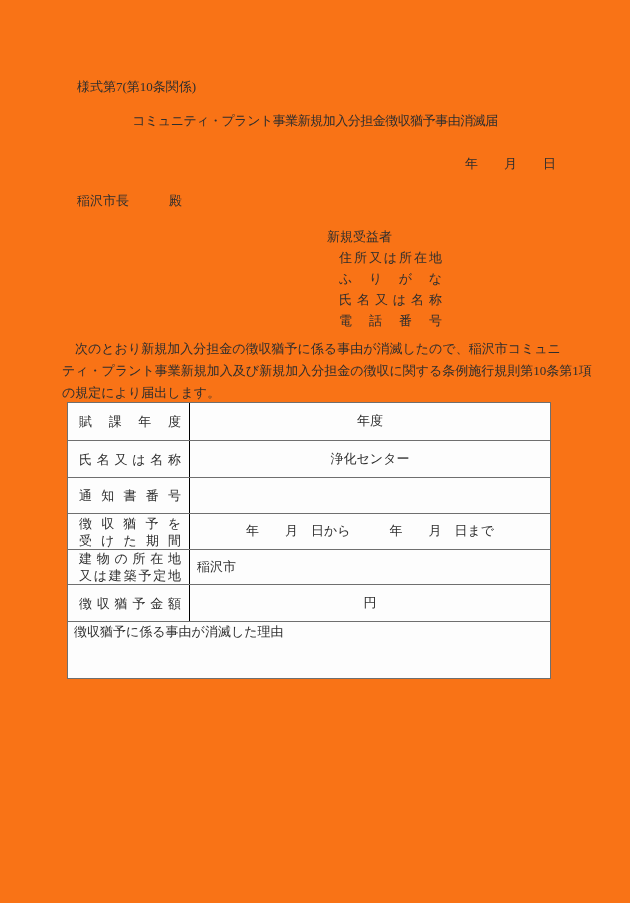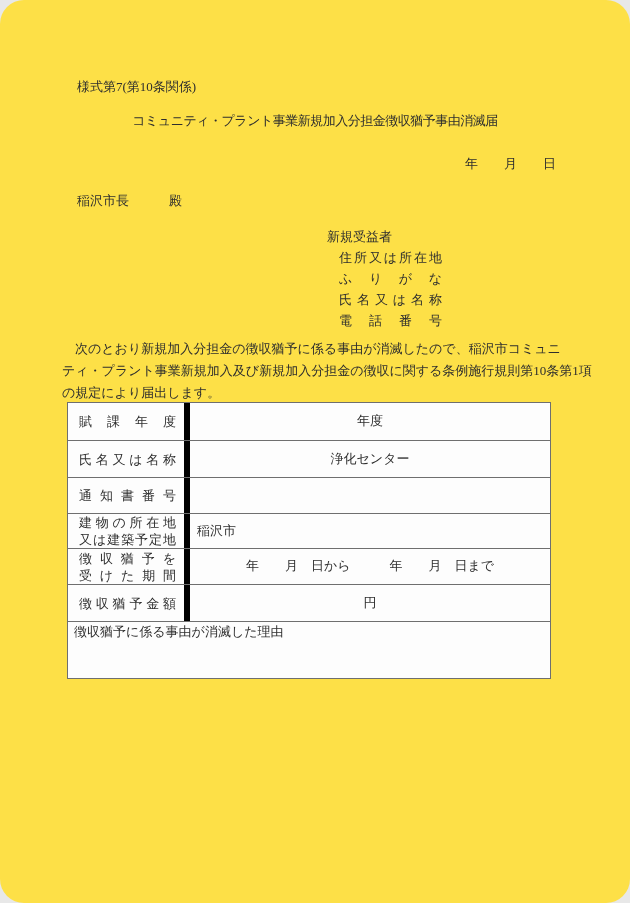--- a/index.html
+++ b/index.html
@@ -4,26 +4,25 @@
 <style>
   html,body{margin:0;padding:0;}
   body{
     background:#e8e8e8;
     font-family:"Liberation Serif","DejaVu Serif",serif;
   }
   .page{
     position:relative;
     width:630px;height:903px;
     margin:0 auto;
-    background:#fde047;
+    background:#f97316;
     color:#2e2e2e;
     font-size:13px;
     line-height:1.4;
     overflow:hidden;
-    border-radius:24px;
   }
   .abs{position:absolute;}
   .form-number{left:77px;top:78px;}
   .doc-title{left:0;top:112px;width:100%;text-align:center;letter-spacing:-0.5px;}
   .date-line{right:74px;top:155px;}
   .addressee{left:77px;top:192px;}
   .addressee .honorific{margin-left:40px;}
   .beneficiary-heading{left:327px;top:228px;}
   .beneficiary-fields{left:339px;top:249px;width:103px;}
   .beneficiary-fields .bfield{
@@ -37,21 +36,21 @@
   .form-table{
     left:67px;top:402px;width:484px;
     border:1px solid #6f6f6f;
     box-sizing:border-box;
     background:#fdfdfd;
   }
   .trow{display:flex;box-sizing:border-box;}
   .trow + .trow{border-top:1px solid #6f6f6f;}
   .tlabel{
     width:122px;box-sizing:border-box;
-    border-right:6px solid #000000;
+    border-right:1px solid #000000;
     padding:0 8px 0 11px;
     display:flex;flex-direction:column;justify-content:center;
   }
   .tlabel .jline{
     display:block;width:100%;
     text-align:justify;text-align-last:justify;
     text-justify:inter-character;
     line-height:17px;
   }
   .tvalue{
@@ -111,34 +110,34 @@
       <div class="tvalue">浄化センター</div>
     </div>
 
     <div class="trow h36">
       <div class="tlabel">
         <span class="jline">通知書番号</span>
       </div>
       <div class="tvalue"></div>
     </div>
 
+    <div class="trow h36">
+      <div class="tlabel">
+        <span class="jline">徴収猶予を</span>
+        <span class="jline">受けた期間</span>
+      </div>
+      <div class="tvalue">年　　月　日から　　　年　　月　日まで</div>
+    </div>
+
     <div class="trow h35">
       <div class="tlabel">
         <span class="jline">建物の所在地</span>
         <span class="jline">又は建築予定地</span>
       </div>
       <div class="tvalue left">稲沢市</div>
-    </div>
-
-    <div class="trow h36">
-      <div class="tlabel">
-        <span class="jline">徴収猶予を</span>
-        <span class="jline">受けた期間</span>
-      </div>
-      <div class="tvalue">年　　月　日から　　　年　　月　日まで</div>
     </div>
 
     <div class="trow h37">
       <div class="tlabel">
         <span class="jline">徴収猶予金額</span>
       </div>
       <div class="tvalue">円</div>
     </div>
 
     <div class="reason-row">

